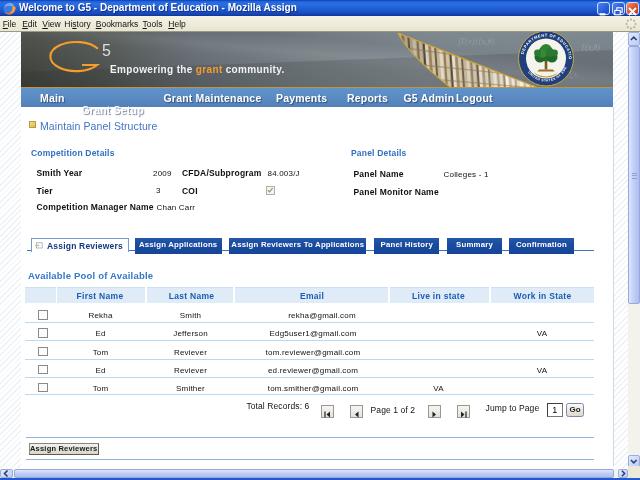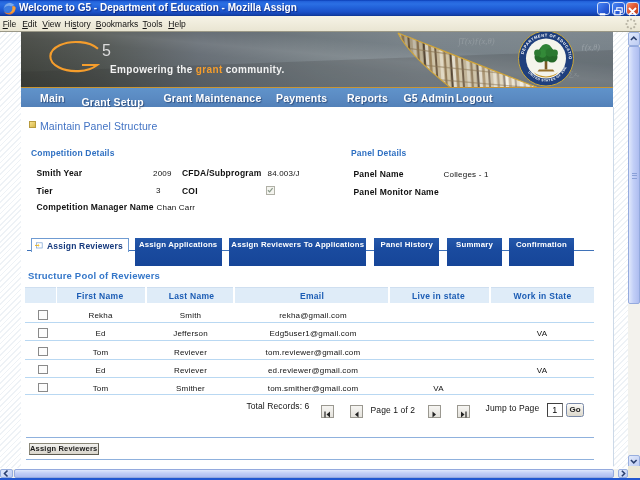--- a/index.html
+++ b/index.html
@@ -25,21 +25,21 @@
 
 #nav{left:21px;top:88px;width:592px;height:18.5px;background:linear-gradient(180deg,#6093ca 0%,#5a8ac2 55%,#5280b8 100%);}
 .nv{top:4px;font-size:10.5px;font-weight:bold;color:#fff;letter-spacing:0.2px;text-shadow:1px 1px 1px rgba(20,40,80,.55);}
 
 #hicon{left:29px;top:121px;width:7px;height:7px;background:linear-gradient(135deg,#f6e08a,#d8b84a);border:1px solid #b89b3e;box-sizing:border-box;}
 #htxt{left:40px;top:120px;font-size:10.5px;color:#4273c4;letter-spacing:0.1px;}
 .bluehead{font-size:8.5px;font-weight:bold;color:#2f70c2;letter-spacing:0.2px;white-space:nowrap;}
 .lbl{font-size:8.5px;font-weight:bold;color:#111;letter-spacing:0.2px;white-space:nowrap;}
 .val{font-size:8px;color:#111;letter-spacing:0.2px;white-space:nowrap;}
 
-.tab{top:238.4px;height:28px;background:linear-gradient(180deg,#2458ab 0%,#1a4b9f 40%,#164598 100%);color:#fff;font-size:7.8px;font-weight:bold;letter-spacing:0.2px;text-align:center;white-space:nowrap;}
+.tab{top:238.4px;height:16px;background:linear-gradient(180deg,#2458ab 0%,#1a4b9f 40%,#164598 100%);color:#fff;font-size:7.8px;font-weight:bold;letter-spacing:0.2px;text-align:center;white-space:nowrap;}
 .tab span{position:relative;top:1.5px;}
 #tabline{left:27px;top:249.8px;width:567px;height:1.4px;background:#3f72b8;}
 #atab{left:30.5px;top:238px;width:98px;height:13.5px;background:#fff;border:1.2px solid #6f9bd2;border-bottom:none;box-sizing:border-box;}
 #atabtxt{left:47px;top:240.5px;font-size:8.5px;font-weight:bold;color:#15397d;letter-spacing:0.2px;}
 
 #thead{left:25px;top:287px;width:568.5px;height:16px;background:#dfecf8;border-top:1px solid #cfdff0;box-sizing:border-box;}
 .hsep{top:287px;width:1.5px;height:16px;background:#fff;}
 .hcell{top:290.5px;font-size:8.5px;font-weight:bold;color:#1b5cb4;letter-spacing:0.3px;transform:translateX(-50%);white-space:nowrap;}
 .rline{left:25px;width:569px;height:1px;background:#b9d8f2;}
 .cell{font-size:8px;color:#111;letter-spacing:0.2px;transform:translate(-50%,-50%);white-space:nowrap;text-align:right;}
@@ -192,21 +192,21 @@
         <circle cx="3.8" cy="-6" r="4.2" fill="#2b7830"></circle>
         <circle cx="-8.5" cy="-5.5" r="3.4" fill="#2b7830"></circle>
         <circle cx="8.5" cy="-5.5" r="3.4" fill="#2b7830"></circle>
       </g>    
       </svg>
   </div>
   <div class="abs" style="left:110px;top:63.5px;font-size:10px;color:#f2f2f2;letter-spacing:0.35px;font-weight:bold;">Empowering the <span style="color:#f59d2c">grant</span> community.</div>
 
   <div class="abs" id="nav"></div>
   <div class="abs nv" style="left:40px;top:92px">Main</div>
-  <div class="abs nv" style="left:81.5px;top:96px">Grant Setup</div>
+  <div class="abs nv" style="left:81.5px;top:104px">Grant Setup</div>
   <div class="abs nv" style="left:163.5px;top:92px">Grant Maintenance</div>
   <div class="abs nv" style="left:276px;top:92px">Payments</div>
   <div class="abs nv" style="left:347px;top:92px">Reports</div>
   <div class="abs nv" style="left:403.5px;top:92px">G5 Admin</div>
   <div class="abs nv" style="left:456px;top:92px">Logout</div>
 
   <div class="abs" id="hicon"></div>
   <div class="abs" id="htxt">Maintain Panel Structure</div>
 
   <div class="abs bluehead" style="left:31px;top:148px">Competition Details</div>
@@ -239,21 +239,21 @@
     <path d="M0,3.4 L3.4,3.4" stroke="#eab122" stroke-width="1"></path>
     <path d="M3,2.1 L4.6,3.4 L3,4.7 Z" fill="#f2c232" stroke="none"></path>
   </svg>
   <div class="abs" id="atabtxt">Assign Reviewers</div>
   <div class="abs tab" style="left:134.6px;width:87.2px"><span>Assign Applications</span></div>
   <div class="abs tab" style="left:229.3px;width:137px"><span>Assign Reviewers To Applications</span></div>
   <div class="abs tab" style="left:374.1px;width:65.3px"><span>Panel History</span></div>
   <div class="abs tab" style="left:447.4px;width:54.2px"><span>Summary</span></div>
   <div class="abs tab" style="left:508.9px;width:65.1px"><span>Confirmation</span></div>
 
-  <div class="abs bluehead" style="left:28px;top:269.5px;font-size:9.5px;color:#3577c9">Structure Pool of Reviewers</div>
+  <div class="abs bluehead" style="left:28px;top:269.5px;font-size:9.5px;color:#3577c9">Available Pool of Available</div>
 
   <div class="abs" id="thead"></div>
   <div class="abs hsep" style="left:55.5px"></div>
   <div class="abs hsep" style="left:145px"></div>
   <div class="abs hsep" style="left:233px"></div>
   <div class="abs hsep" style="left:388px"></div>
   <div class="abs hsep" style="left:489px"></div>
   <div class="abs hcell" style="left:100px">First Name</div>
   <div class="abs hcell" style="left:191.5px">Last Name</div>
   <div class="abs hcell" style="left:312px">Email</div>
@@ -267,21 +267,21 @@
   <div class="abs rline" style="top:394px"></div>
 
   <div class="abs cb" style="top:310px"></div>
   <div class="abs cb" style="top:328.3px"></div>
   <div class="abs cb" style="top:346.8px"></div>
   <div class="abs cb" style="top:364.8px"></div>
   <div class="abs cb" style="top:382.8px"></div>
 
   <div class="abs cell" style="left:100.5px;top:314.5px">Rekha</div>
   <div class="abs cell" style="left:190.5px;top:314.5px">Smith</div>
-  <div class="abs cell" style="left:313px;top:314.5px">rekha@gmail.com</div>
+  <div class="abs cell" style="left:322px;top:314.5px">rekha@gmail.com</div>
 
   <div class="abs cell" style="left:100.5px;top:333px">Ed</div>
   <div class="abs cell" style="left:190.5px;top:333px">Jefferson</div>
   <div class="abs cell" style="left:313px;top:333px">Edg5user1@gmail.com</div>
   <div class="abs cell" style="left:542px;top:333px">VA</div>
 
   <div class="abs cell" style="left:100.5px;top:351.5px">Tom</div>
   <div class="abs cell" style="left:190.5px;top:351.5px">Reviever</div>
   <div class="abs cell" style="left:313px;top:351.5px">tom.reviewer@gmail.com</div>
 

